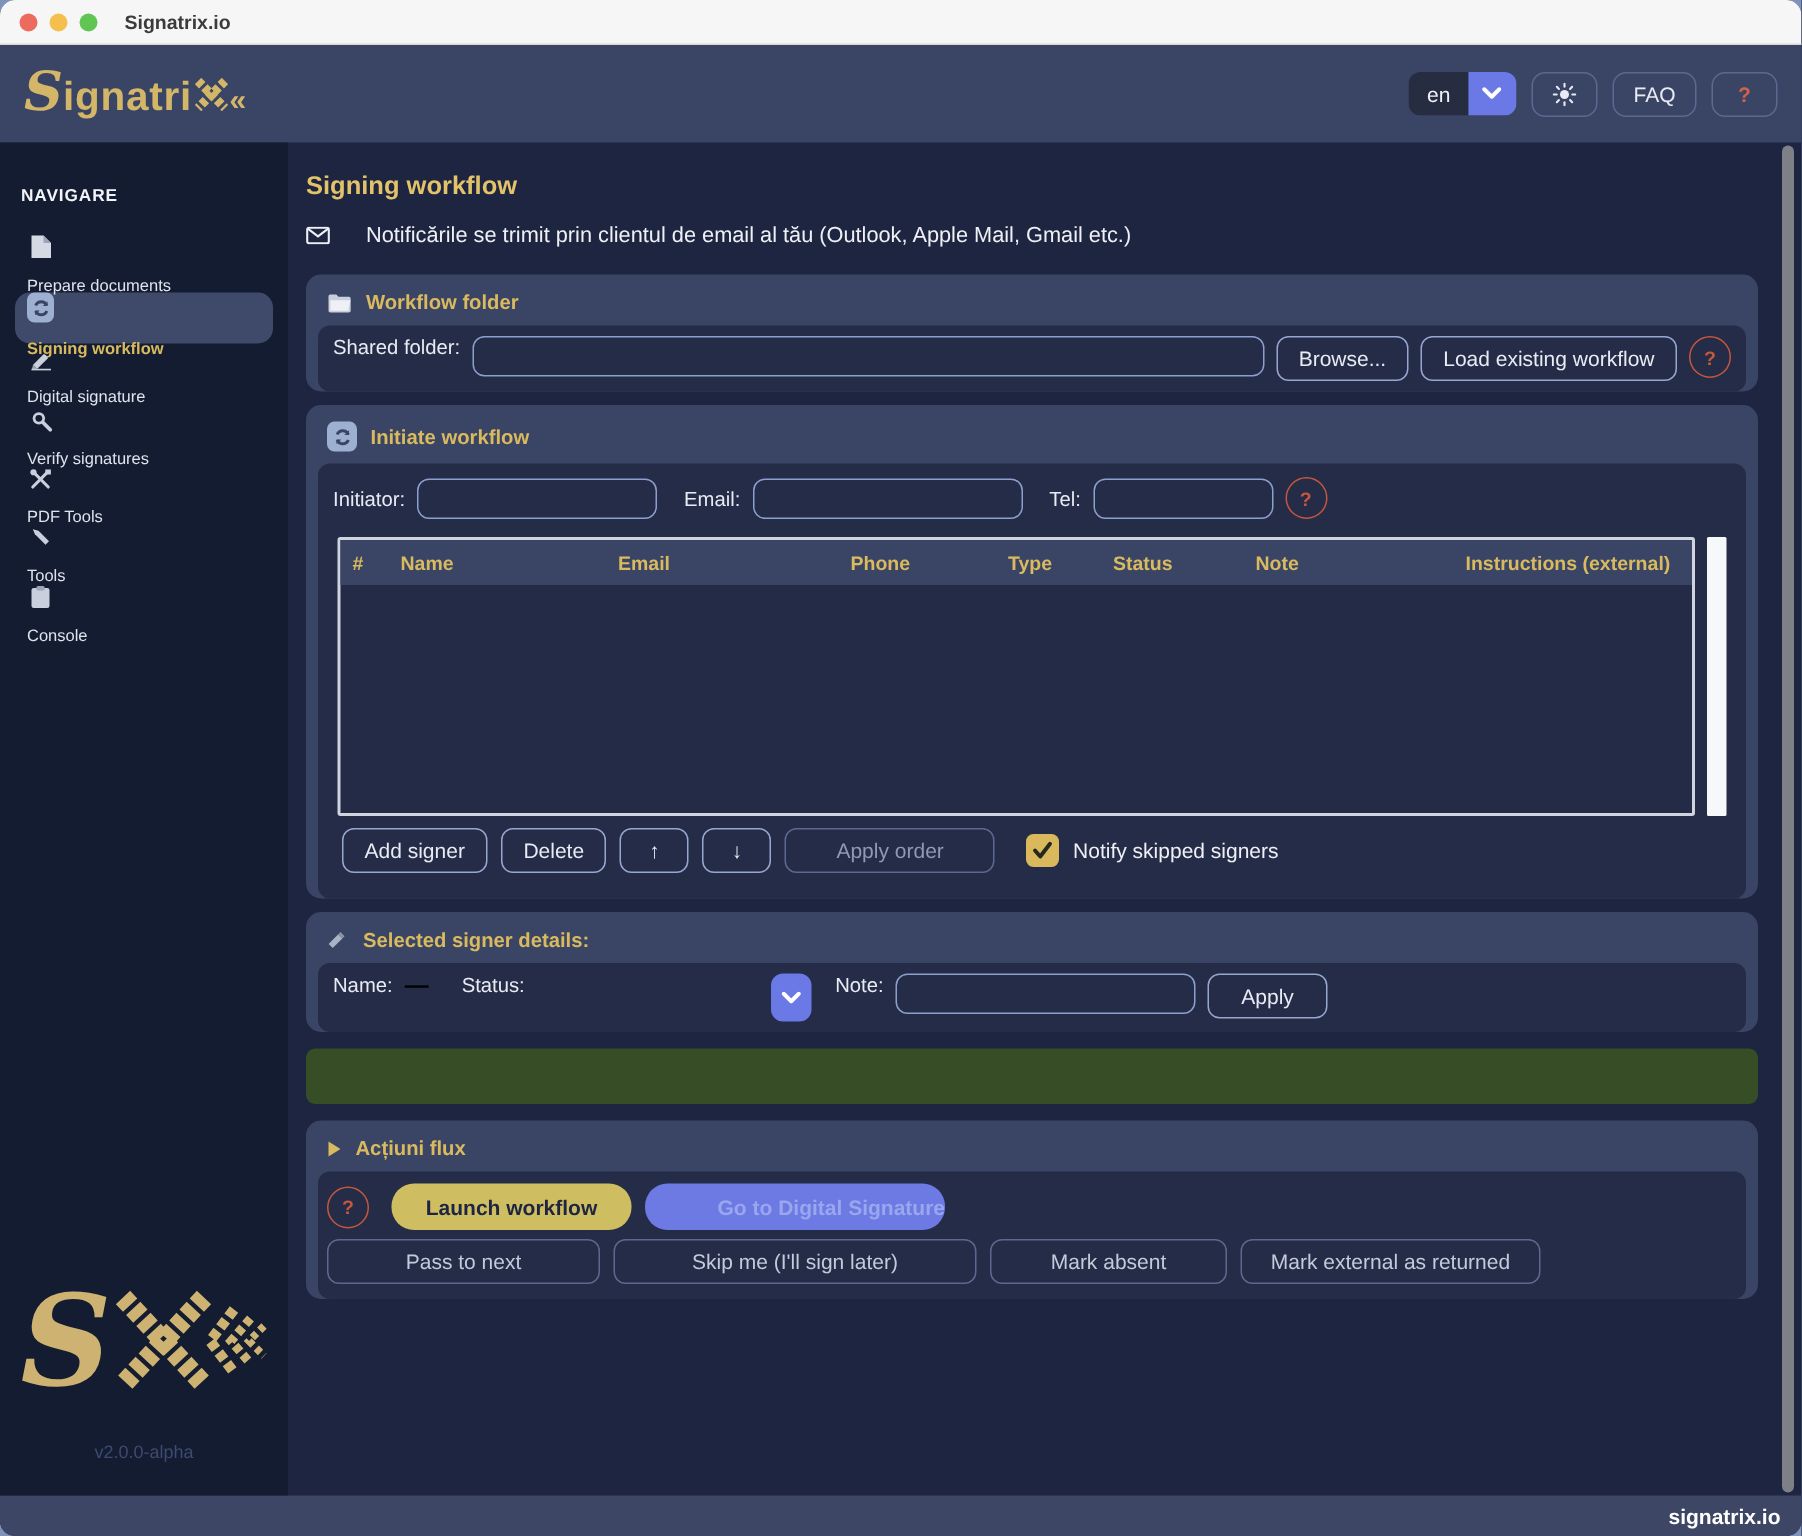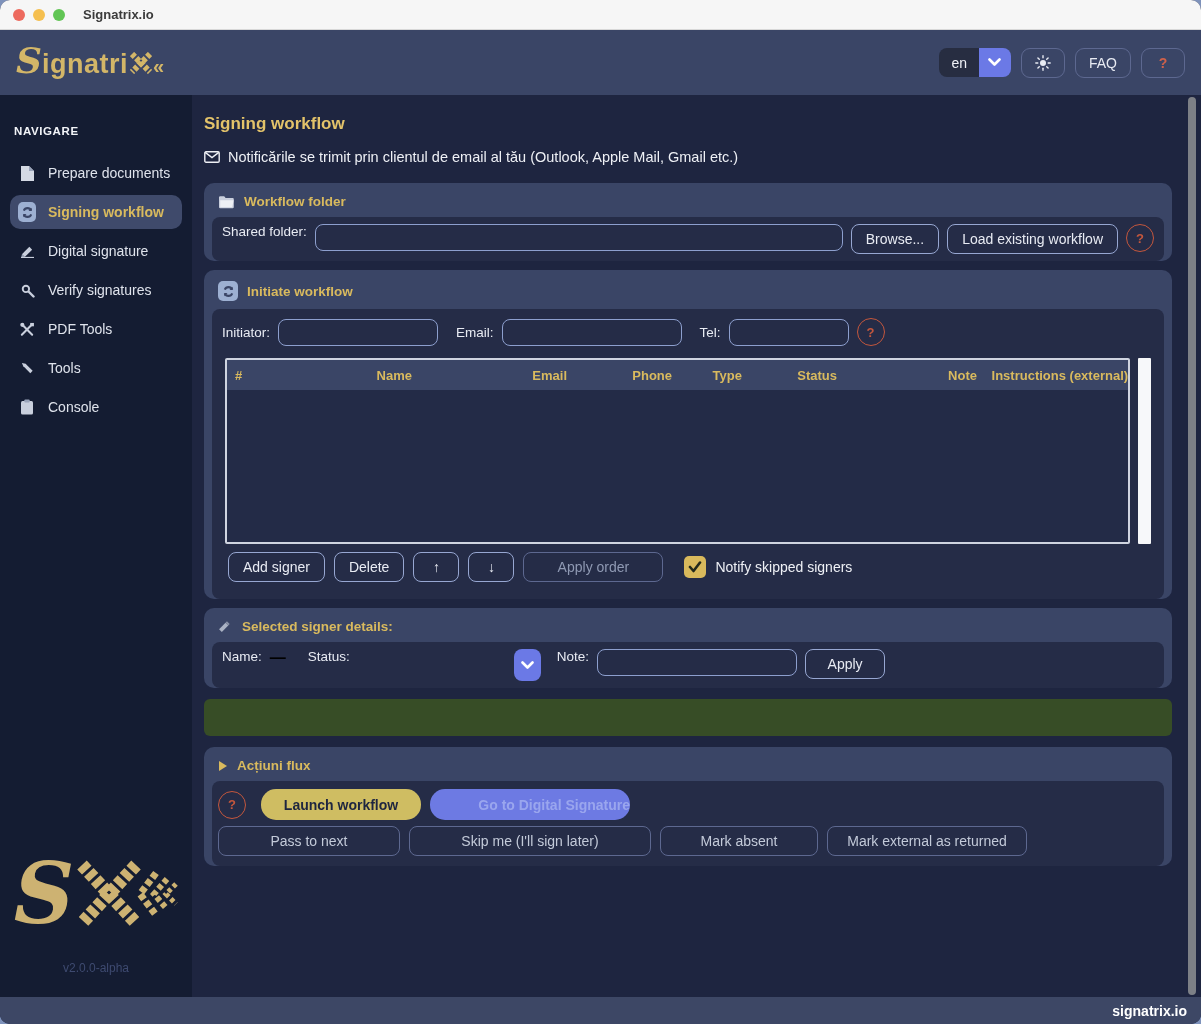--- a/index.html
+++ b/index.html
@@ -48,33 +48,33 @@
   }
   .hbtn.help { color:#d0614a; font-weight:bold; }
   
   .bodyrow { flex:1 1 auto; display:flex; position:relative; min-height:0; }
   .sidebar {
     width:192px; flex:0 0 192px; background:#141c32; position:relative;
     padding-top:30px;
   }
   .nav-title { color:#f2f4f8; font-size:11.5px; font-weight:bold; letter-spacing:.6px; padding:0 0 14px 14px; }
   .nav-item {
-    display:flex; align-items:center; gap:12px; height:34px; margin:5px 10px;
-    padding:0 8px; color:#dfe3ec; font-size:14px; border-radius:10px; cursor:pointer;
+    display:flex; align-items:flex-start; gap:12px; height:34px; margin:5px 10px;
+    padding:0 8px; color:#dfe3ec; font-size:11px; border-radius:10px; cursor:pointer;flex-direction:column;
   }
   .nav-item .nicon { width:18px; display:flex; justify-content:center; }
   .nav-item.active { background:#3f4a6b; color:#d9ba5e; font-weight:bold; }
   .icon-tile { width:20px; height:20px; background:#9db0d2; border-radius:5px; display:flex; align-items:center; justify-content:center; }
   .side-logo { position:absolute; left:0; right:0; top:762px; display:flex; justify-content:center; align-items:center; }
   .side-logo .s-big { font-family:"DejaVu Serif", serif; font-style:italic; font-weight:bold; font-size:84px; color:#cdb272; line-height:70px; }
   .version { position:absolute; left:0; right:0; top:866px; text-align:center; color:#3e4a70; font-size:12px; }
   
   .main { flex:1 1 auto; padding:19px 0 0 12px; position:relative; overflow:hidden; }
   .page-title { color:#e3c36a; font-size:17px; font-weight:bold; margin-bottom:15px; }
-  .notice { display:flex; align-items:center; gap:8px; color:#eef0f5; font-size:14.5px; margin-bottom:18px; }
+  .notice { display:flex; align-items:center; gap:24px; color:#eef0f5; font-size:14.5px; margin-bottom:18px; }
   .panel { width:968px; background:#3a4566; border-radius:10px; margin-bottom:9px; }
   .panel-title { display:flex; align-items:center; gap:9px; padding:11px 14px 8px 14px; color:#d9ba5e; font-size:13.5px; font-weight:bold; }
   .panel-inner { background:#252c47; border-radius:8px; margin:0 8px 8px 8px; padding:7px 10px; display:flex; align-items:flex-start; gap:8px; }
   label.flabel { color:#e8ebf3; font-size:13.5px; white-space:nowrap; }
   .tinput {
     height:27px; border:1.5px solid #8d9fce; border-radius:8px; background:transparent;
     color:#eef0f5; font-size:13px; padding:0 8px; font-family:"Liberation Sans", sans-serif;
   }
   .btn {
     height:30px; padding:0 14px; border-radius:8px; border:1.5px solid #97a7d2;
@@ -87,21 +87,21 @@
   .qcircle {
     width:28px; height:28px; flex:0 0 28px; border-radius:50%; border:1.5px solid #c4573d;
     color:#c4573d; font-size:13px; font-weight:bold; background:transparent;
     display:inline-flex; align-items:center; justify-content:center; cursor:pointer;
     font-family:"Liberation Sans", sans-serif;
   }
   
   .table-wrap { display:flex; gap:8px; margin:6px 3px 8px 3px; }
   .signer-table { width:910px; height:186px; border:2px solid #cfd4e0; border-radius:2px; background:#232b47; }
   .thead { display:flex; background:#3a4566; height:30px; align-items:center; }
-  .th { color:#d9ba5e; font-size:13px; font-weight:bold; text-align:right; }
+  .th { color:#d9ba5e; font-size:13px; font-weight:bold; text-align:left; }
   .th:nth-child(1){ width:40px; text-align:left; padding-left:8px; }
   .th:nth-child(2){ width:145px; } .th:nth-child(3){ width:155px; }
   .th:nth-child(4){ width:105px; } .th:nth-child(5){ width:70px; }
   .th:nth-child(6){ width:95px; }  .th:nth-child(7){ width:140px; }
   .th:nth-child(8){ flex:1; }
   .table-scrollbar { width:13px; height:186px; background:#f7f8fa; border-radius:1px; }
   .btnrow { display:flex; align-items:center; gap:9px; padding:0 6px 10px 6px; }
   .arrow-btn { width:46px; padding:0; }
   .checkbox { width:22px; height:22px; background:#d9b95c; border-radius:5px; display:flex; align-items:center; justify-content:center; margin-left:12px; cursor:pointer; }
   .chk-label { color:#eef0f5; font-size:14px; }

